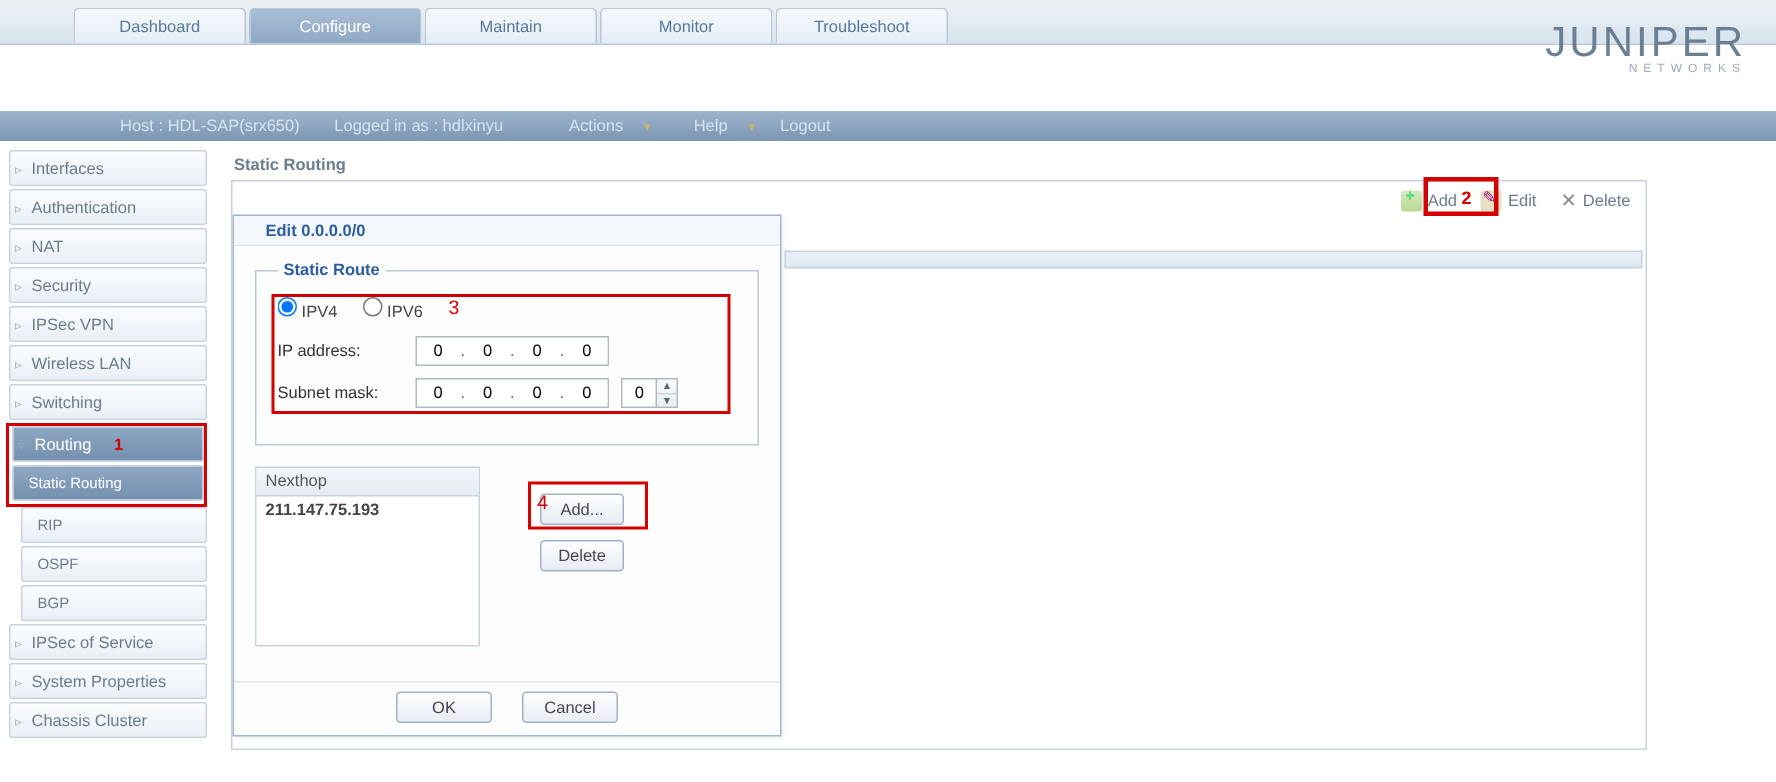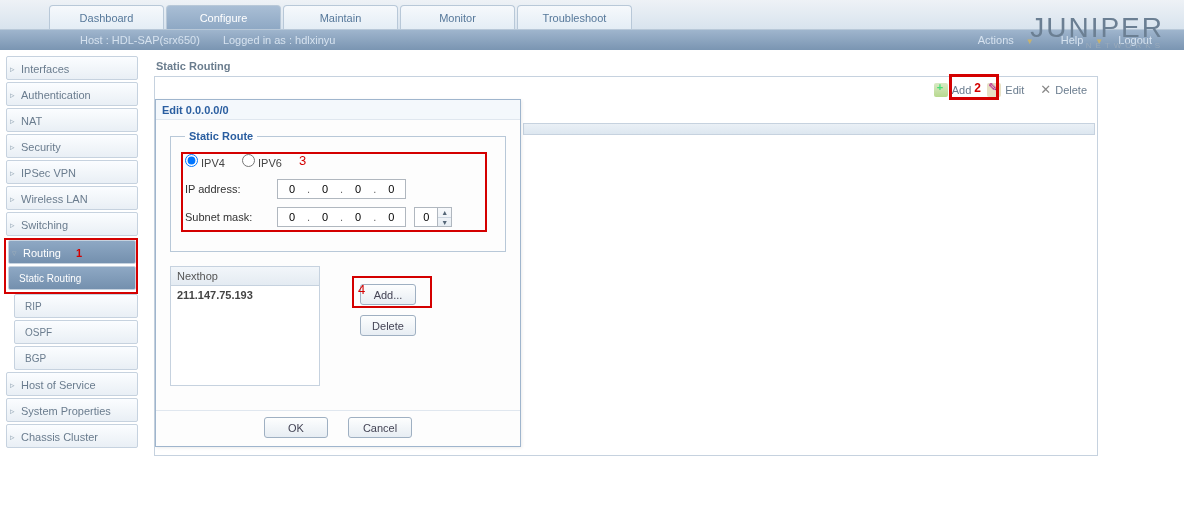--- a/index.html
+++ b/index.html
@@ -56,24 +56,25 @@
     font-size: 8px;
     letter-spacing: 4px;
     color: #9ab;
   }
   
   .subbar {
     height: 20px;
     background: linear-gradient(#9fb5cd, #7a95b2);
     color: #d6e2ef;
     font-size: 11px;
-    padding: 0 32px 0 80px;
-    display: flex;
-    align-items: center;
-    justify-content: space-between;
+    padding: 0 12px 0 80px;
+    display: flex;
+    align-items: center;
+    justify-content: flex-start;
+    margin-top: 44px;
   }
   .subbar-left span {
     margin-right: 20px;
   }
   .subbar-right span {
     margin-left: 12px;
     cursor: pointer;
   }
   .dropdown-arrow {
     font-size: 8px;
@@ -215,21 +216,21 @@
     top: 22px;
     width: 366px;
     height: 348px;
     border: 1px solid #9fb5cd;
     background: #fdfdfd;
     box-shadow: 1px 1px 3px rgba(0,0,0,0.08);
   }
   .dialog-title {
     height: 20px;
     line-height: 20px;
-    padding-left: 6px;
+    padding-left: 21px;
     background: #f4f8fc;
     color: #2a5ea0;
     font-weight: bold;
     font-size: 11px;
     border-bottom: 1px solid #e0e7ef;
   }
   .dialog-body {
     padding: 10px 14px;
     position: relative;
     height: 290px;
@@ -445,21 +446,21 @@
         <span>Routing</span>
         <span class="anno1">1</span>
       </div>
       <div class="side-sub selected">Static Routing</div>
     </div>
 
     <div class="side-sub">RIP</div>
     <div class="side-sub">OSPF</div>
     <div class="side-sub">BGP</div>
 
-    <div class="side-item">Host of Service</div>
+    <div class="side-item">IPSec of Service</div>
     <div class="side-item">System Properties</div>
     <div class="side-item">Chassis Cluster</div>
   </div>
 
   <div class="content">
     <div class="page-title">Static Routing</div>
 
     <div class="panel">
 
       <div class="toolbar">

